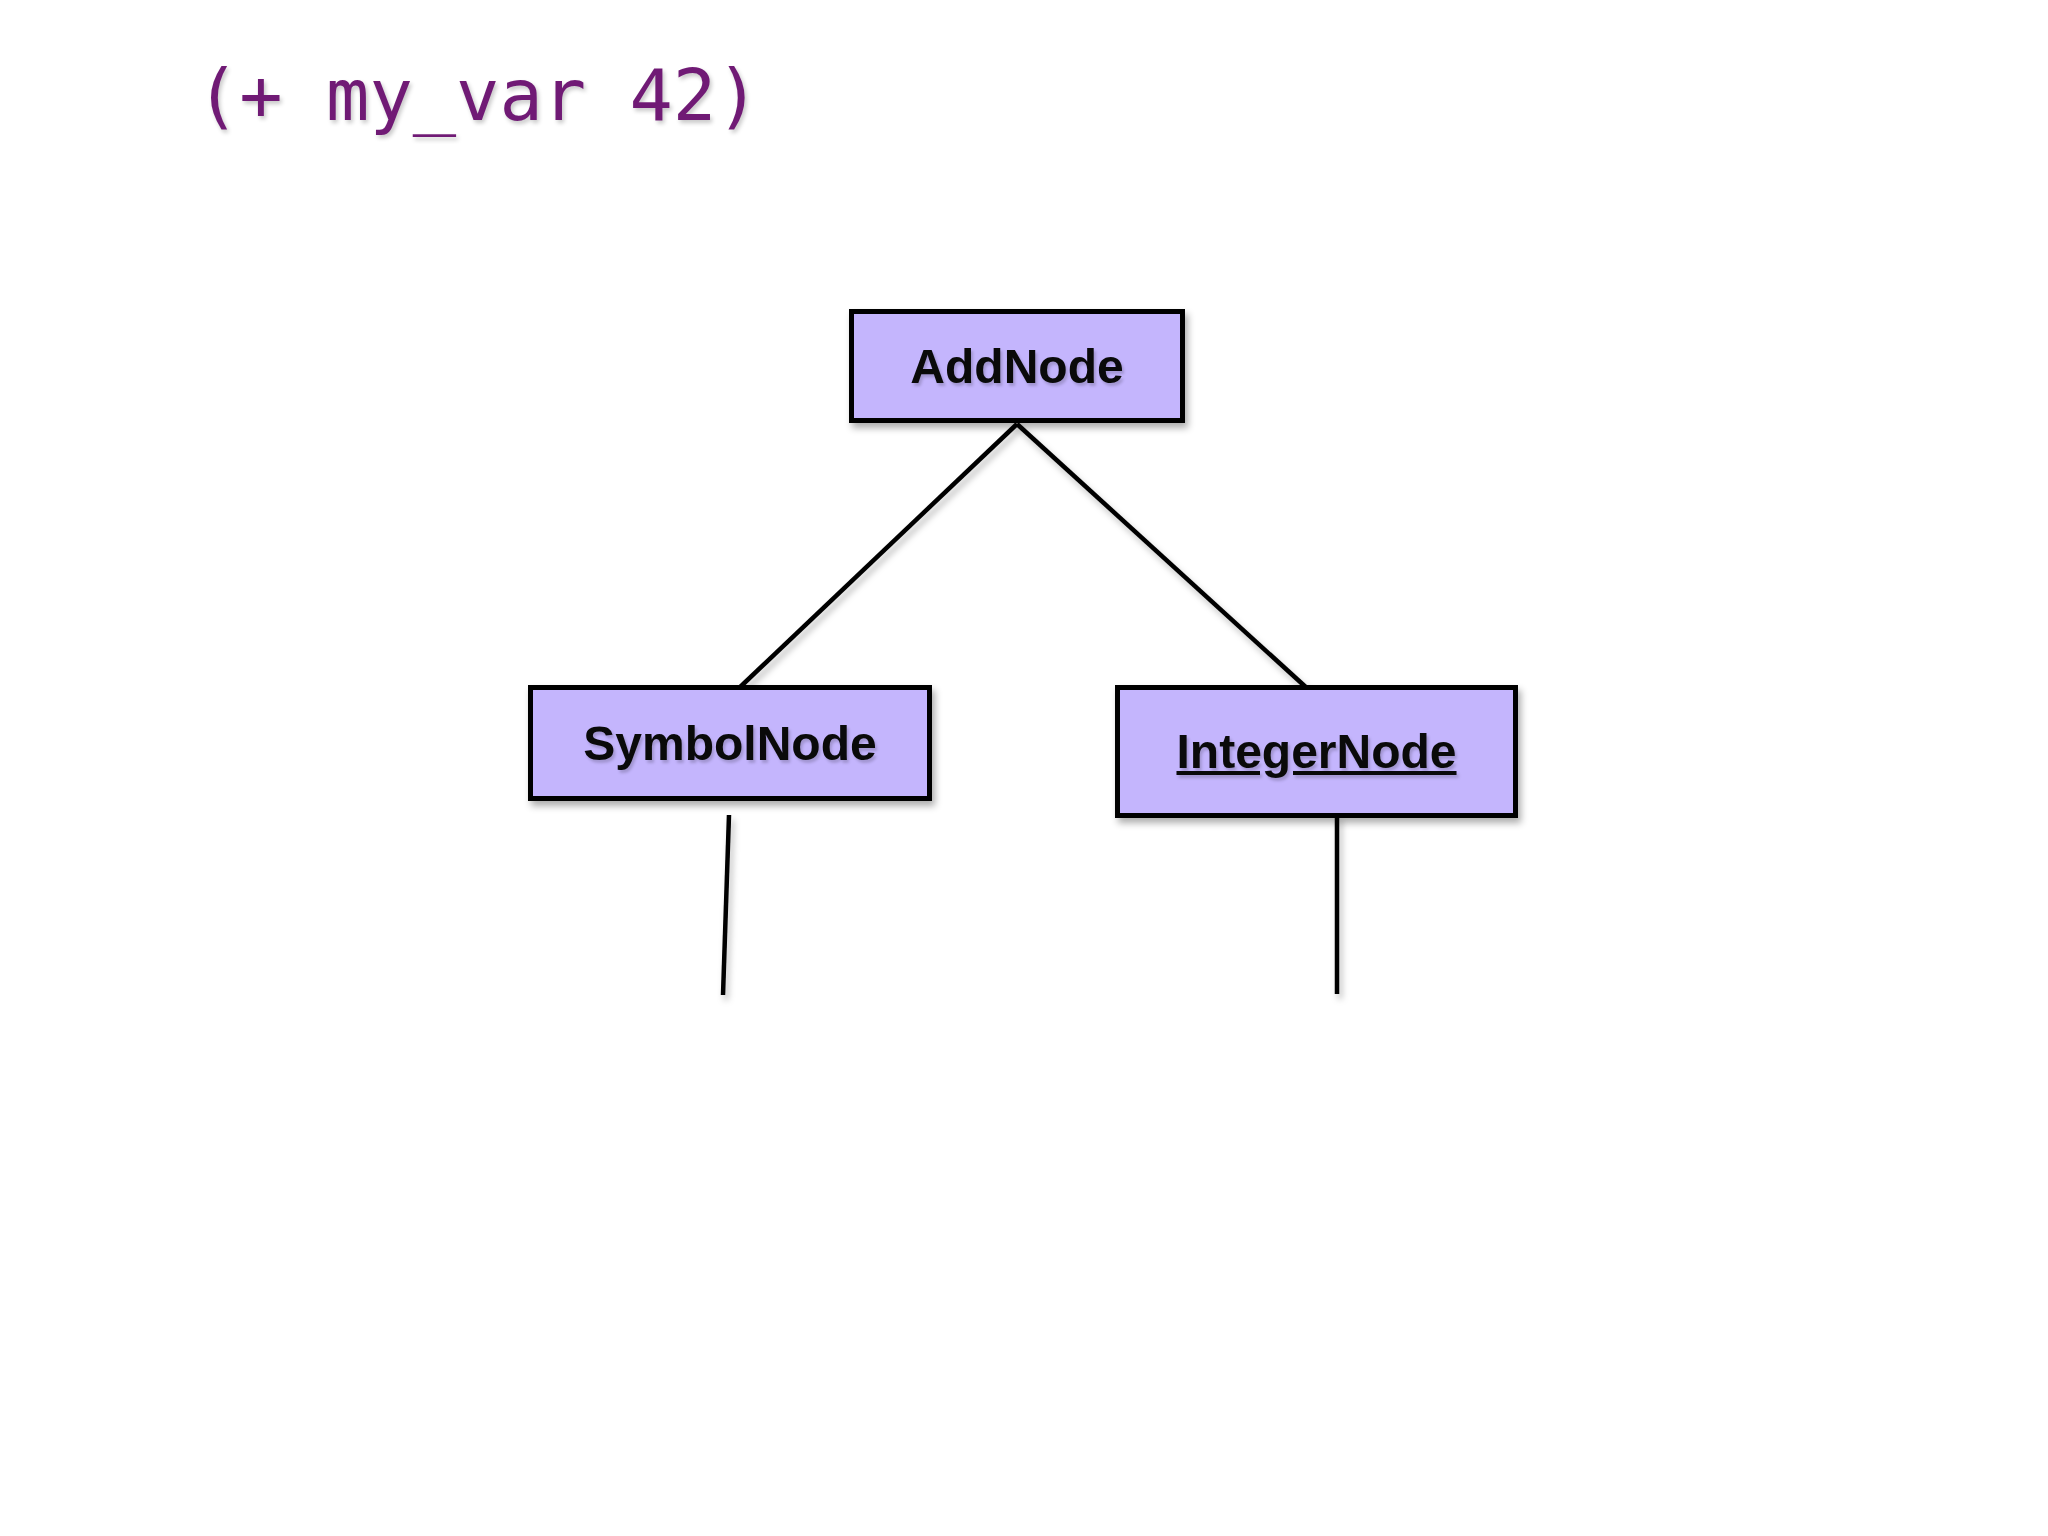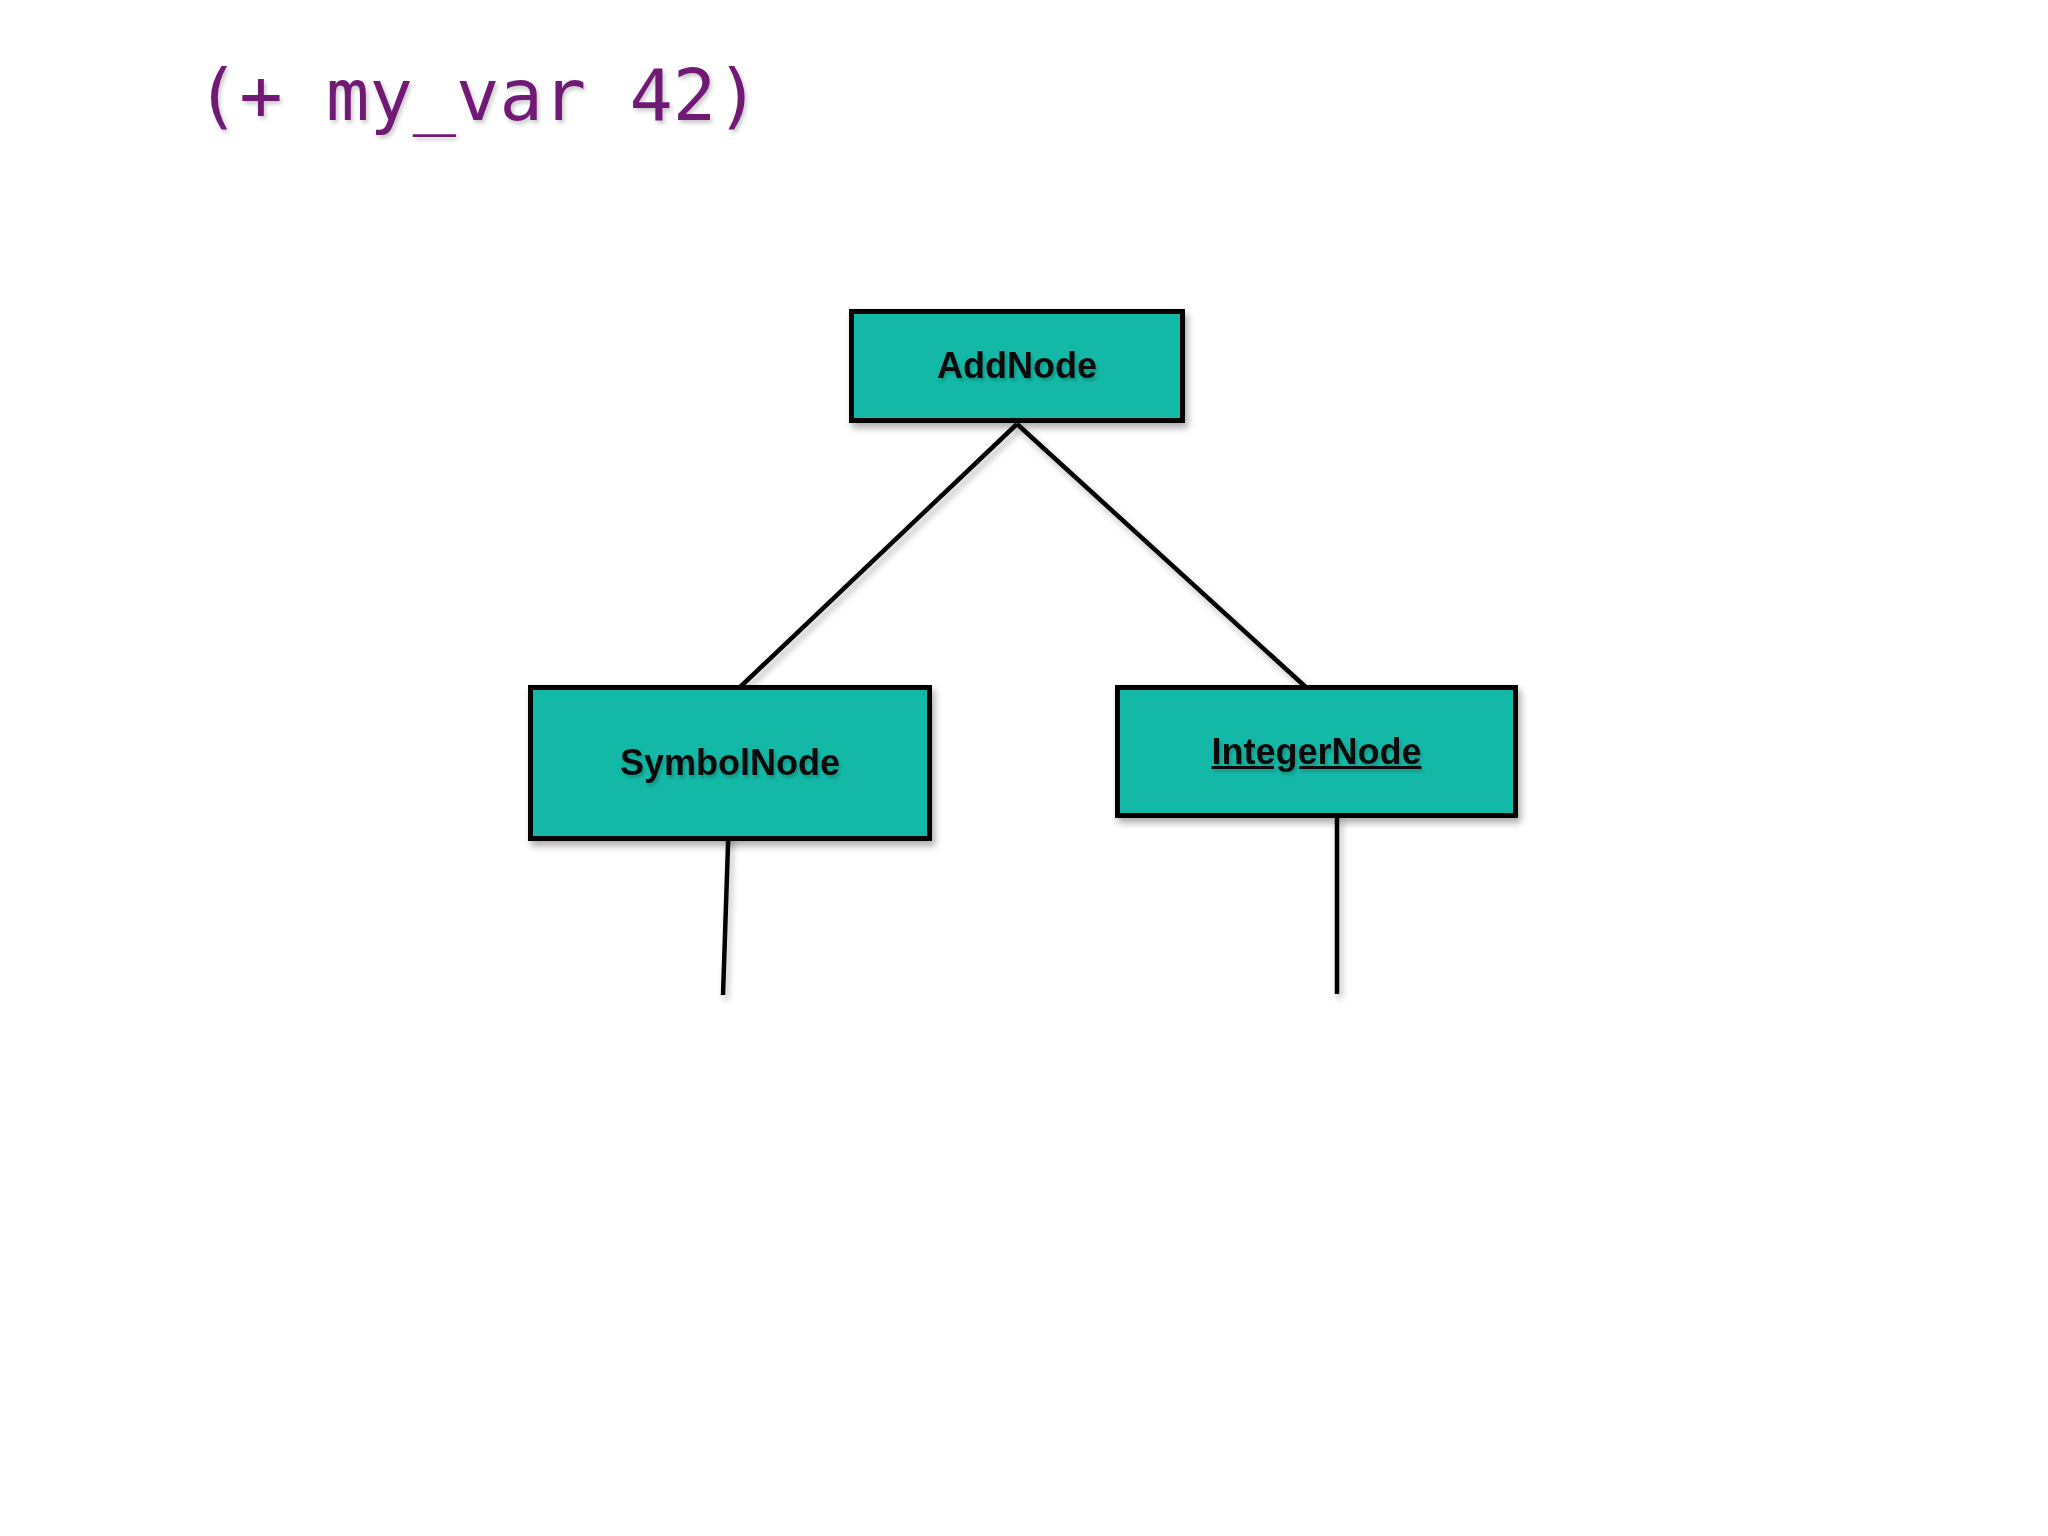--- a/index.html
+++ b/index.html
@@ -37,34 +37,34 @@
     width: 2048px;
     height: 1536px;
     z-index: 1;
   }
 
   
   .node {
     position: absolute;
     z-index: 2;
     box-sizing: border-box;
-    background: #14b8a6;
+    background: #c4b5fd;
     border: 5px solid #000000;
     box-shadow: 3px 5px 7px rgba(0,0,0,0.32);
     display: flex;
     align-items: center;
     justify-content: center;
     font-weight: bold;
-    font-size: 36px;
+    font-size: 48px;
     color: #0a0a0a;
     text-shadow: 2px 3px 3px rgba(0,0,0,0.18);
     white-space: nowrap;
   }
   .node-add           { left: 849px;  top: 309px; width: 336px; height: 114px; }
-  .node-symbol        { left: 528px;  top: 685px; width: 404px; height: 156px; }
+  .node-symbol        { left: 528px;  top: 685px; width: 404px; height: 116px; }
   .node-integer       { left: 1115px; top: 685px; width: 403px; height: 133px; text-decoration: underline; }
   .node-symbol-value  { left: 582px;  top: 992px; width: 283px; height: 133px; }
   .node-integer-value { left: 1250px; top: 991px; width: 176px; height: 135px; }
 </style>
 </head>
 <body>
 
 <div id="slide">
 
   <div class="code-line">(+ my_var 42)</div>

